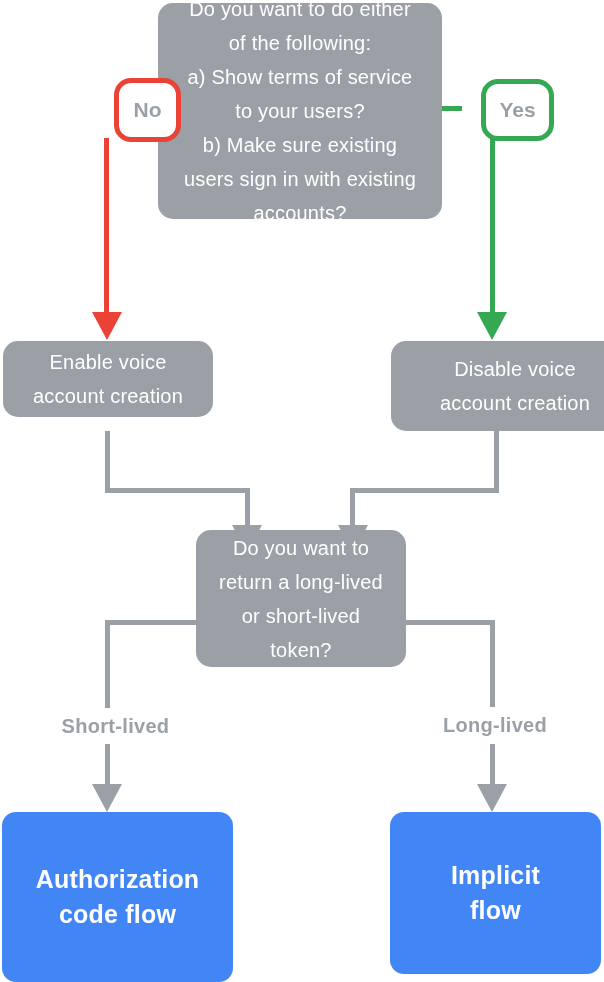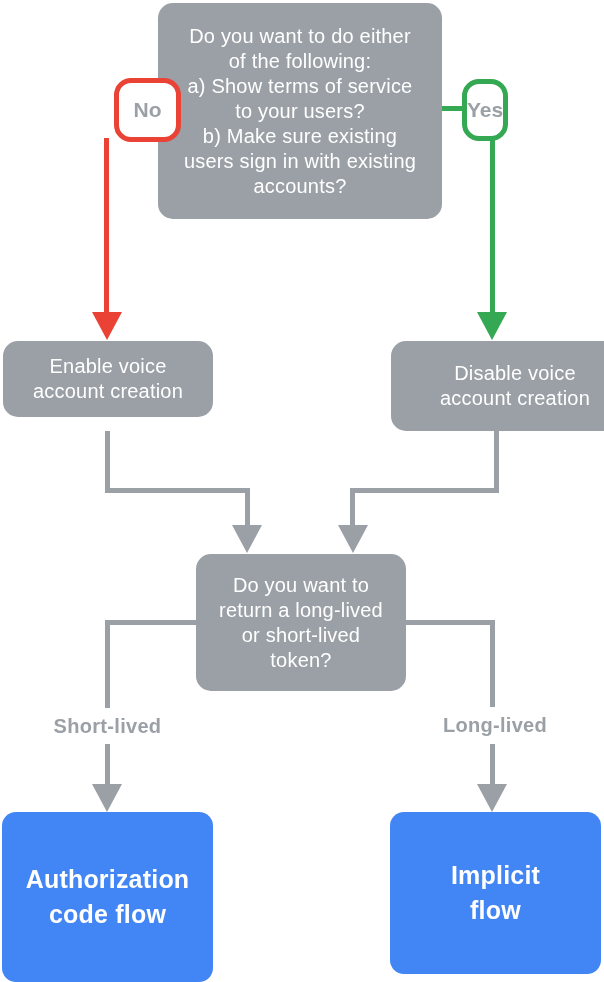--- a/index.html
+++ b/index.html
@@ -20,64 +20,64 @@
     position: absolute;
     background: var(--node-gray, #9AA0A6);
     color: var(--text-white, #fff);
     border-radius: 15px;
     display: flex;
     align-items: center;
     justify-content: center;
     text-align: center;
     white-space: pre-line;
     font-size: 20px;
-    line-height: 25px;
+    line-height: 34px;
     z-index: 2;
     letter-spacing: 0.2px;
   }
   .node-top      { left: 158px; top: 3px;   width: 284px; height: 216px; }
   .node-enable   { left: 3px;   top: 341px; width: 210px; height: 76px; }
   .node-disable  { left: 391px; top: 341px; width: 248px; height: 90px; }
-  .node-token    { left: 196px; top: 554px; width: 210px; height: 137px; }
+  .node-token    { left: 196px; top: 530px; width: 210px; height: 137px; }
   
   .result {
     position: absolute;
     background: var(--result-blue, #4285F4);
     color: var(--text-white, #fff);
     border-radius: 14px;
     display: flex;
     align-items: center;
     justify-content: center;
     text-align: center;
     white-space: pre-line;
     font-weight: bold;
     font-size: 25px;
     line-height: 35px;
     z-index: 2;
     letter-spacing: 0.2px;
   }
-  .result-auth     { left: 2px;   top: 812px; width: 211px; height: 170px; }
+  .result-auth     { left: 2px;   top: 812px; width: 231px; height: 170px; }
   .result-implicit { left: 390px; top: 812px; width: 211px; height: 162px; }
   
   .badge {
     position: absolute;
     box-sizing: border-box;
     background: #fff;
     border: 5px solid;
     border-radius: 17px;
     display: flex;
     align-items: center;
     justify-content: center;
     color: var(--label-gray, #9AA0A6);
     font-weight: bold;
     font-size: 21px;
     z-index: 3;
   }
   .badge-no  { left: 74px;  top: 78px; width: 67px; height: 64px; border-color: var(--no-red, #EA4335); margin-left: 40px; }
-  .badge-yes { left: 462px; top: 79px; width: 46px; height: 62px; border-color: var(--yes-green, #34A853); }
+  .badge-yes { left: 481px; top: 79px; width: 73px; height: 62px; border-color: var(--yes-green, #34A853); }
   
   .line { position: absolute; background: var(--node-gray, #9AA0A6); z-index: 1; }
   .line.red   { background: var(--no-red, #EA4335); }
   .line.green { background: var(--yes-green, #34A853); }
   
   .arrow-down {
     position: absolute;
     width: 0; height: 0;
     border-left: 15px solid transparent;
     border-right: 15px solid transparent;
@@ -92,21 +92,21 @@
     background: #fff;
     color: var(--label-gray, #9AA0A6);
     font-weight: bold;
     font-size: 20px;
     letter-spacing: 0.3px;
     display: flex;
     align-items: center;
     justify-content: center;
     z-index: 3;
   }
-  .branch-label-short { left: 23px;  top: 708px; width: 169px; height: 36px; }
+  .branch-label-short { left: 31px;  top: 708px; width: 169px; height: 36px; }
   .branch-label-long  { left: 410px; top: 707px; width: 170px; height: 37px; }
 </style>
 </head>
 <body>
 
 <div class="canvas">
 
   <div class="node node-top">Do you want to do either
 of the following:
 a) Show terms of service

